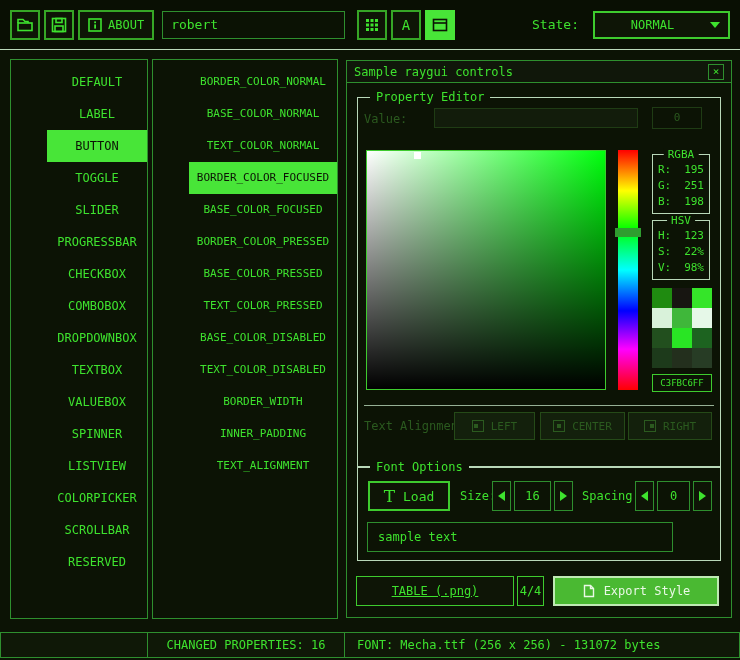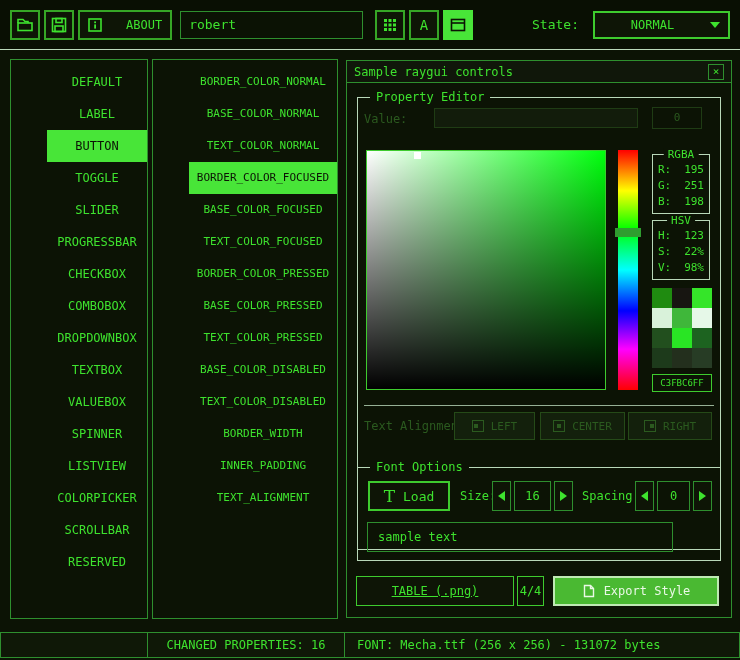--- a/index.html
+++ b/index.html
@@ -11,21 +11,21 @@
     --export-bg:#4ab932; --export-border:#bfe9b4; --export-text:#eaf8e6;
   }
   *{margin:0;padding:0;box-sizing:border-box;font-family:"DejaVu Sans Mono",monospace;}
   html,body{width:740px;height:660px;overflow:hidden;}
   body{position:relative;background:var(--bg);}
   
   .toolbar{position:absolute;left:0;top:0;width:740px;height:50px;background:var(--bg-tb);
     border-bottom:1px solid var(--line);display:flex;align-items:center;padding:0 10px;gap:4px;}
   .tbtn{height:30px;min-width:30px;border:2px solid var(--border-btn);background:var(--bg-btn);
     color:var(--text);display:flex;align-items:center;justify-content:center;cursor:pointer;}
-  .tbtn.about{padding:11px 8px;gap:24px;font-size:12px;}
+  .tbtn.about{padding:11px 8px;gap:6px;font-size:12px;}
   .tbtn.active{background:var(--sel-bg);border-color:var(--sel-bg);color:var(--sel-text);}
   .tb-input{width:183px;height:28px;margin-left:4px;background:#0b1204;border:1px solid var(--border);
     color:var(--text);font-size:13px;padding:0 8px;outline:none;}
   .tb-group{margin-left:8px;display:flex;gap:4px;}
   .tb-spacer{flex:1;}
   .state-label{color:var(--text);font-size:13px;margin-right:10px;}
   .dropdown{width:137px;height:28px;border:2px solid var(--border-bright);background:var(--bg-btn);
     display:flex;align-items:center;cursor:pointer;}
   .dropdown .dd-value{flex:1;text-align:center;color:var(--text);font-size:12px;}
   .dd-arrow{width:0;height:0;border-left:5px solid transparent;border-right:5px solid transparent;
@@ -39,21 +39,21 @@
   .list-item.selected{background:var(--sel-bg);color:var(--sel-text);}
   
   .window{position:absolute;left:346px;top:60px;width:386px;height:558px;border:1px solid var(--border);background:var(--bg);}
   .titlebar{height:22px;background:#10170a;border-bottom:1px solid var(--border);display:flex;align-items:center;padding:0 7px;}
   .titlebar .title{flex:1;color:var(--text);font-size:12px;}
   .close-btn{width:16px;height:16px;border:1px solid var(--border);color:var(--text);font-size:11px;
     line-height:14px;text-align:center;cursor:pointer;}
   .groupbox{position:absolute;border:1px solid var(--line);}
   .gb-label{position:absolute;top:-8px;left:12px;background:var(--bg);padding:0 6px;color:var(--text);
     font-size:12px;line-height:15px;white-space:nowrap;}
-  #property-editor{left:10px;top:36px;width:364px;height:453px;}
+  #property-editor{left:10px;top:36px;width:364px;height:370px;}
   #font-options{left:10px;top:406px;width:364px;height:94px;}
   .abs{position:absolute;}
   .dimlabel{color:var(--dim-text);font-size:12px;}
   .value-slider{left:76px;top:10px;width:204px;height:20px;border:1px solid #1f3c14;background:#121c0b;cursor:pointer;}
   .value-box{left:294px;top:9px;width:50px;height:22px;border:1px solid #1f3c14;color:var(--dim-text);
     font-size:11px;text-align:center;line-height:20px;}
   
   .color-picker{left:8px;top:52px;width:240px;height:240px;border:1px solid var(--border-bright);cursor:crosshair;
     background:linear-gradient(to bottom,rgba(0,0,0,0) 0%,#000 100%),
                linear-gradient(to right,#fff 0%,hsl(123,100%,50%) 100%);}
@@ -194,21 +194,20 @@
     <div class="list-item">COLORPICKER</div>
     <div class="list-item">SCROLLBAR</div>
     <div class="list-item">RESERVED</div>
   </div>
 <div class="list" id="props-list">
     <div class="list-item">BORDER_COLOR_NORMAL</div>
     <div class="list-item">BASE_COLOR_NORMAL</div>
     <div class="list-item">TEXT_COLOR_NORMAL</div>
     <div class="list-item selected">BORDER_COLOR_FOCUSED</div>
     <div class="list-item">BASE_COLOR_FOCUSED</div>
-    <div class="list-item">TEXT_COLOR_FOCUSED</div>
     <div class="list-item">BORDER_COLOR_PRESSED</div>
     <div class="list-item">BASE_COLOR_PRESSED</div>
     <div class="list-item">TEXT_COLOR_PRESSED</div>
     <div class="list-item">BASE_COLOR_DISABLED</div>
     <div class="list-item">TEXT_COLOR_DISABLED</div>
     <div class="list-item">BORDER_WIDTH</div>
     <div class="list-item">INNER_PADDING</div>
     <div class="list-item">TEXT_ALIGNMENT</div>
   </div>
 

